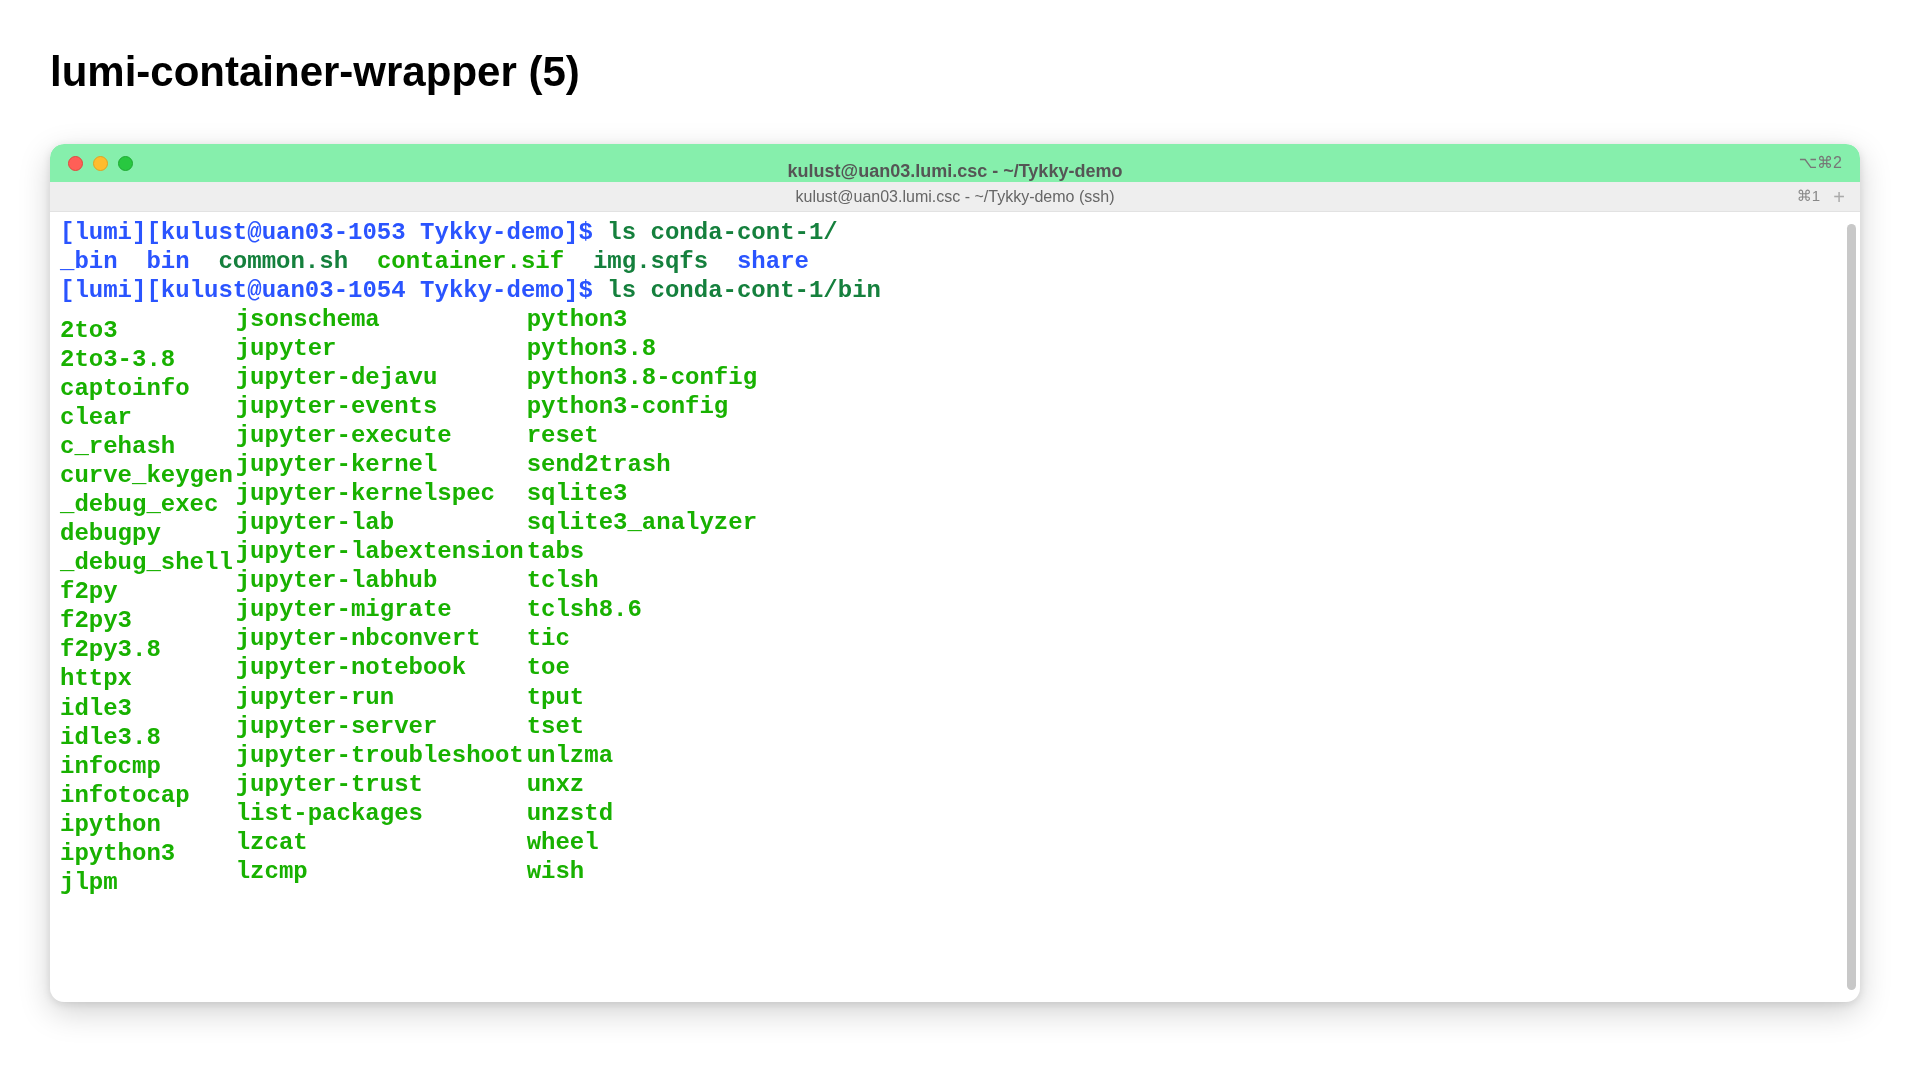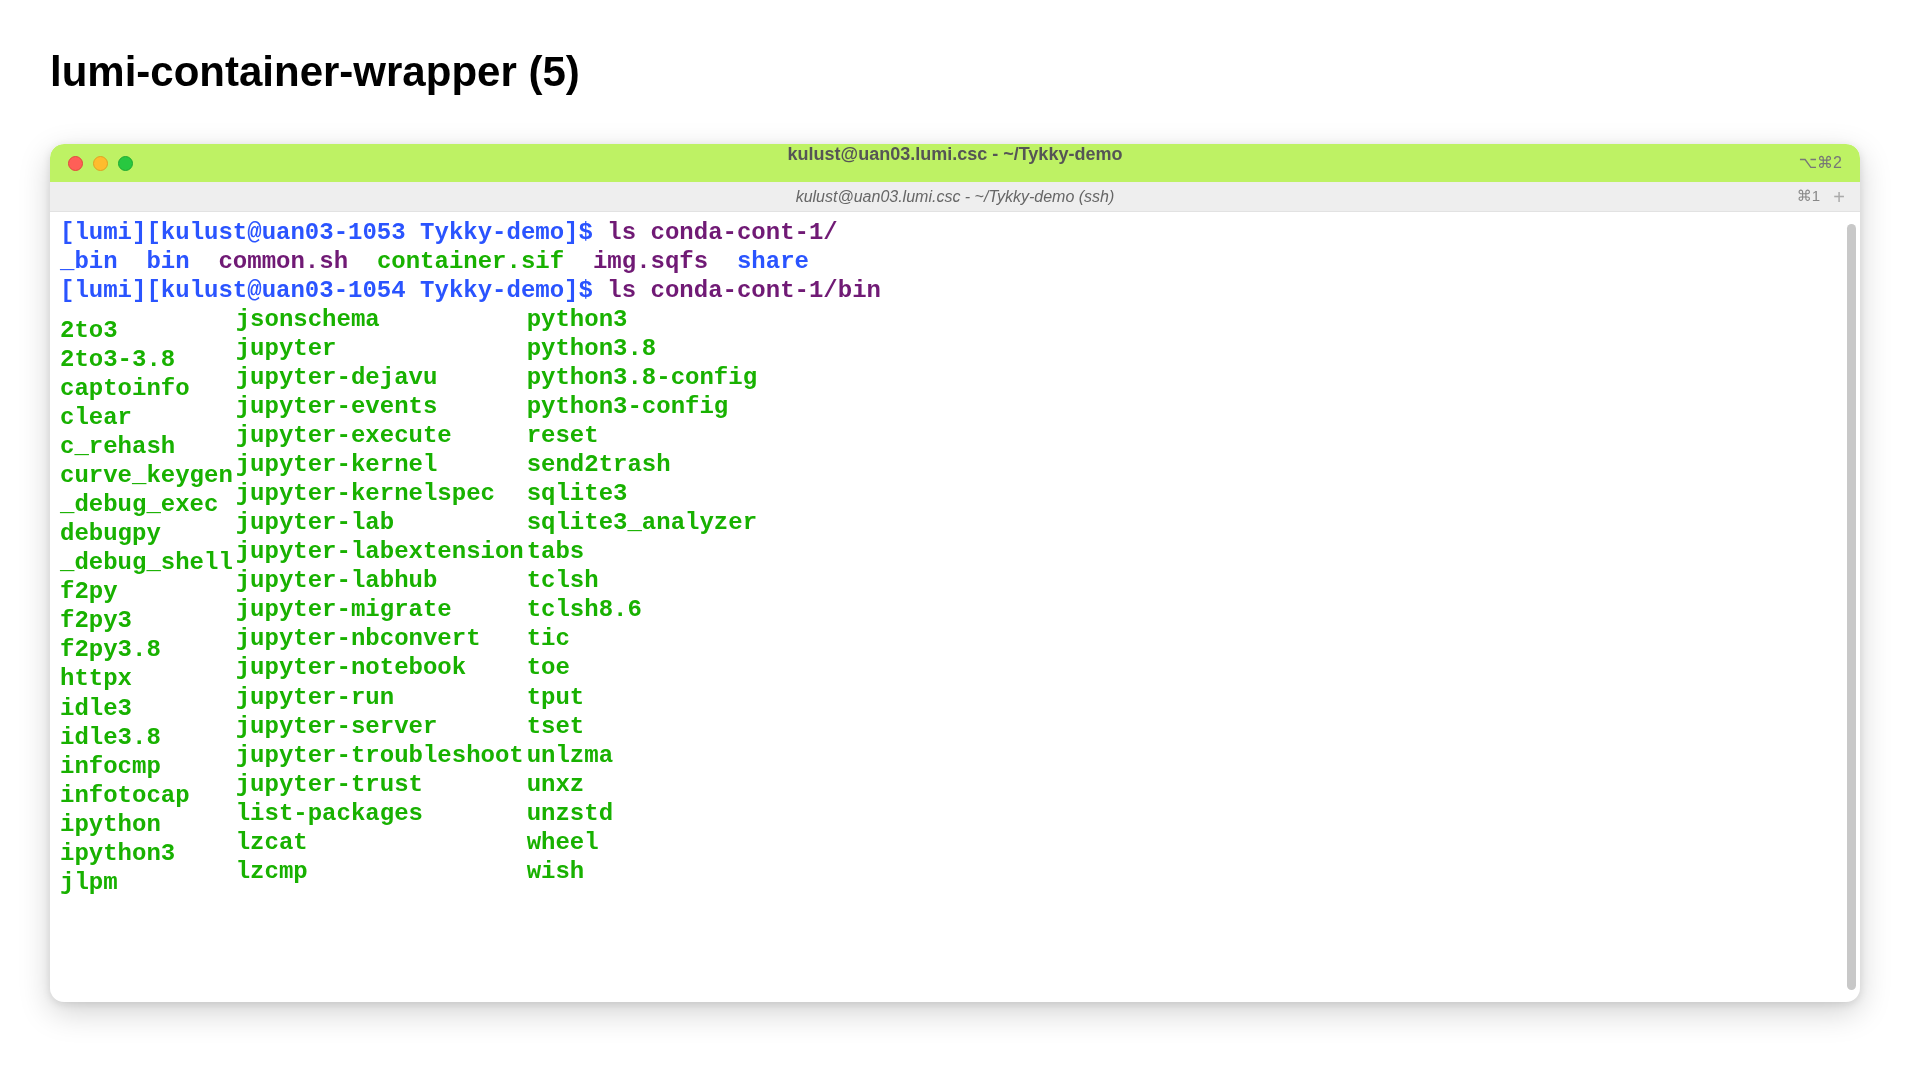--- a/index.html
+++ b/index.html
@@ -10,43 +10,43 @@
     width: 1810px;
     height: 858px;
     border-radius: 14px;
     background: #fff;
     box-shadow: 0 10px 32px rgba(0,0,0,.18), 0 2px 8px rgba(0,0,0,.10);
     overflow: hidden;
     position: relative;
   }
   .titlebar {
     height: 38px;
-    background: #bef264;
+    background: #86efac;
     border-top-left-radius: 14px;
     border-top-right-radius: 14px;
     display: flex;
-    align-items: flex-start;
+    align-items: flex-end;
     position: relative;
   }
   .traffic { position: absolute; left: 18px; top: 12px; display: flex; gap: 10px; }
   .dot { width: 15px; height: 15px; border-radius: 50%; }
   .dot.red { background: #ff5f57; border: 1px solid #e1483f; }
   .dot.yellow { background: #febc2e; border: 1px solid #dfa123; }
   .dot.green { background: #28c840; border: 1px solid #1faa33; }
   .win-title { flex: 1; text-align: center; font-size: 18px; font-weight: 600; color: #555; }
   .right-ind { position: absolute; right: 18px; top: 9px; font-size: 16px; color: #777; font-weight: 500; }
   .tabbar {
     height: 30px;
     background: #eee;
     display: flex;
     align-items: center;
     position: relative;
     border-bottom: 1px solid #e2e2e2;
   }
-  .tab-title { flex: 1; text-align: center; font-size: 16px; color: #666; font-style: italic; }
+  .tab-title { flex: 1; text-align: center; font-size: 16px; color: #666; }
   .tab-right { position: absolute; right: 40px; top: 5px; font-size: 15px; color: #888; }
   .tab-add {
     position: absolute; right: 10px; top: 4px; width: 22px; height: 22px;
     display: flex; align-items: center; justify-content: center;
     color: #aaa; font-size: 20px; font-weight: 300;
   }
   .term-body {
     padding: 6px 10px 10px 10px;
     font-family: "Menlo", "Consolas", "Courier New", monospace;
     font-size: 24px;
@@ -59,21 +59,21 @@
   }
   .term-body::after {
     content: "";
     position: absolute;
     right: 4px; top: 12px; bottom: 12px; width: 9px;
     background: #c8c8c8;
     border-radius: 5px;
   }
   .blue { color: #2a54ff; }
   .green { color: #18b100; }
-  .black { color: #701a75; }
+  .black { color: #15803d; }
   .cols { display: flex; }
   .col { white-space: pre; }
   .c1 { width: 12.2ch; margin-top: 11px; }
   .c2 { width: 20.2ch; }
   .c3 { width: 17.2ch; }
   .c4 { width: 18.2ch; }
   .c5 { width: auto; }
 </style>
 </head>
 <body>

